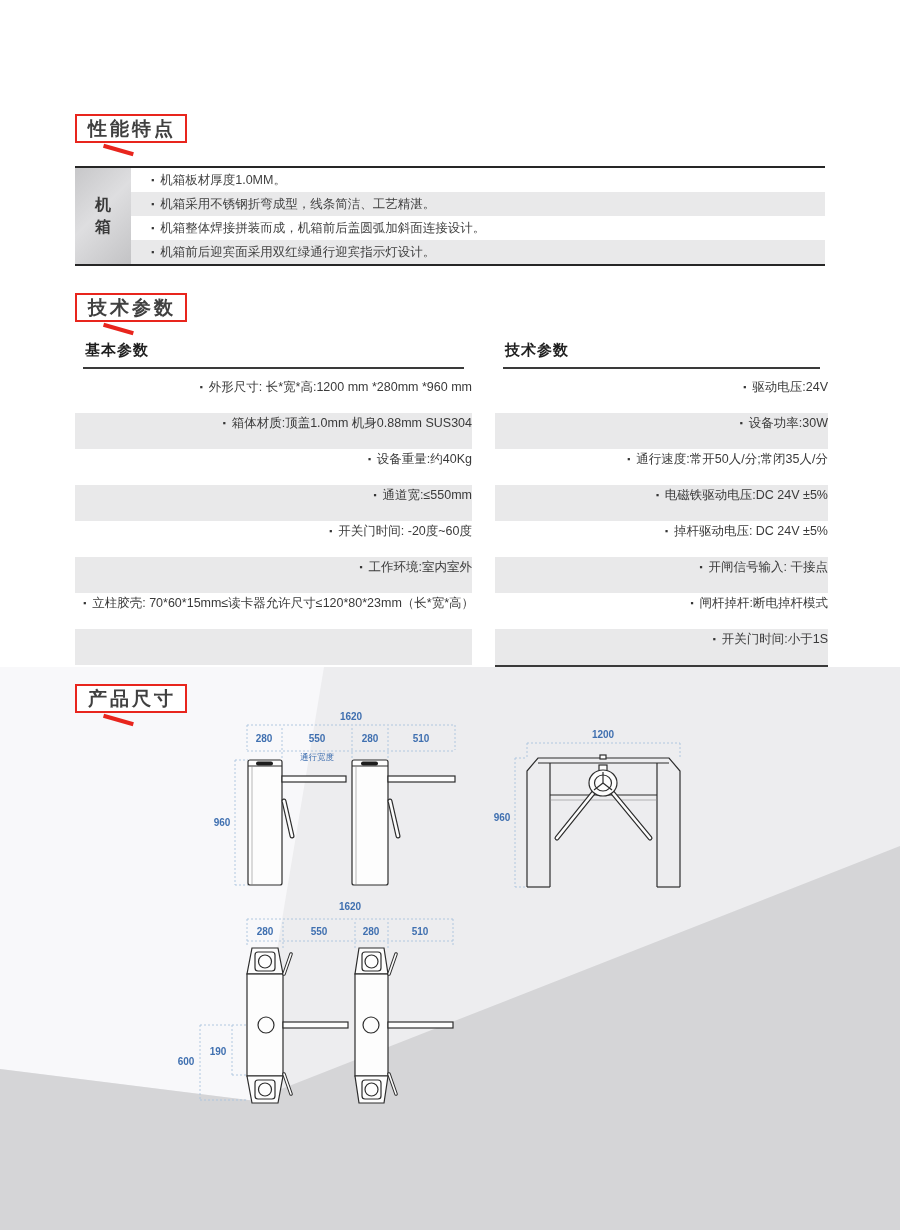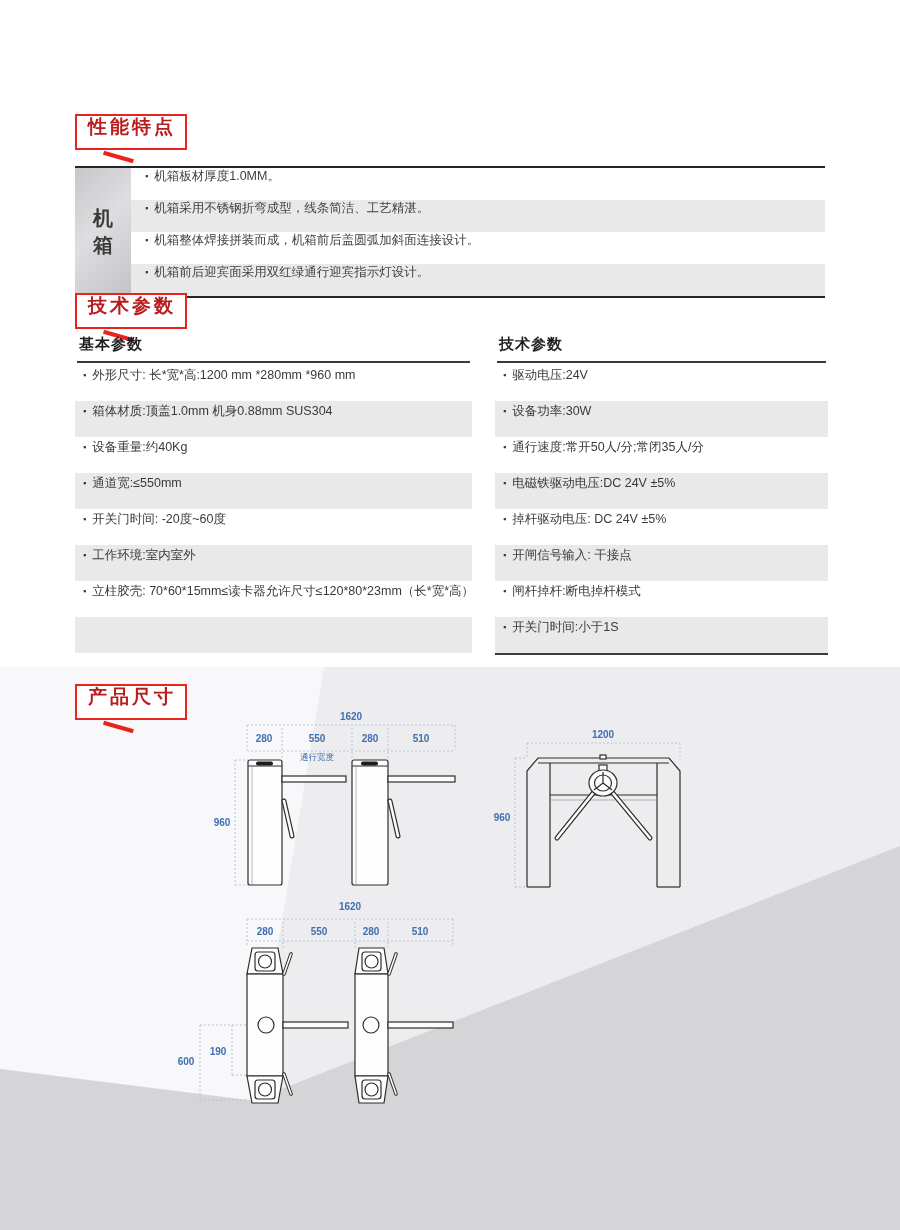--- a/index.html
+++ b/index.html
@@ -1,43 +1,43 @@
 <!DOCTYPE html>
 <html><head>
 <meta charset="utf-8">
 <style>
   html,body{margin:0;padding:0;background:#fff;}
   #page{position:relative;width:900px;height:1230px;background:#ffffff;overflow:hidden;
         font-family:"Liberation Sans","DejaVu Sans",sans-serif;color:#3c3c3c;}
 
   
-  .badge{position:absolute;border:2px solid #e8251d;background:#fff;color:#b91c1c;
-         font-size:19px;font-weight:bold;letter-spacing:3px;padding:3px 9px 10px 11px;line-height:1;font-family:Liberation Mono, monospace;}
+  .badge{position:absolute;border:2px solid #e8251d;background:#fff;color:#404040;
+         font-size:19px;font-weight:bold;letter-spacing:3px;padding:3px 9px 3px 11px;line-height:1;}
   .badge .tail{position:absolute;left:26px;bottom:-10px;width:31px;height:3.5px;
                background:#e8251d;transform:rotate(16deg);}
 
   
   .feat-table{position:absolute;left:75px;top:166px;width:750px;
               border-top:2px solid #262626;border-bottom:2px solid #262626;display:flex;}
   .feat-head{width:56px;background:linear-gradient(135deg,#c7c7c9 0%,#dedee0 45%,#cecED0 70%,#c3c3c5 100%);
              background:linear-gradient(135deg,#c7c7c9 0%,#dedee0 45%,#c3c3c5 100%);
              display:flex;align-items:center;justify-content:center;}
-  .feat-head span{display:inline-block;width:1.15em;font-size:20px;font-weight:bold;color:#3a3a3a;
+  .feat-head span{display:inline-block;width:1.15em;font-size:16px;font-weight:bold;color:#3a3a3a;
                   line-height:1.35;word-break:break-all;text-align:center;}
   .feat-rows{flex:1;}
-  .feat-row{height:32px;line-height:16px;font-size:12.5px;padding-left:14px;white-space:nowrap;color:#3f3f3f;}
+  .feat-row{height:24px;line-height:24px;font-size:12.5px;padding-left:20px;white-space:nowrap;color:#3f3f3f;}
   .feat-row:nth-child(even){background:#e9e9ea;}
   .blt{font-size:9px;color:#333;margin-right:6px;vertical-align:1px;}
 
   
   .param-col{position:absolute;}
-  .param-col h3{margin:2px;font-size:15px;font-weight:bold;color:#1f1f1f;letter-spacing:1px;
+  .param-col h3{margin:8px;font-size:15px;font-weight:bold;color:#1f1f1f;letter-spacing:1px;
                 padding:0 0 7px 2px;border-bottom:2px solid #3a3a3a;}
   .param-rows{border-bottom:2px solid #3a3a3a;}
-  .param-row{height:36px;line-height:20.5px;font-size:12.5px;padding-left:8px;white-space:nowrap;color:#3a3a3a;}
+  .param-row{height:36px;line-height:20.5px;font-size:12.5px;padding-left:8px;white-space:nowrap;color:#3a3a3a;text-align:right;}
   .param-row:nth-child(even){background:#e9e9ea;}
   .param-row.empty{color:transparent;}
   #basic-col{left:75px;top:333px;width:397px;}
   #tech-col{left:495px;top:333px;width:333px;}
 
   
   #dim-section{position:absolute;left:0;top:667px;width:900px;height:563px;background:#ededef;}
   #dim-section .poly{position:absolute;left:0;top:0;width:100%;height:100%;}
   #poly-light{background:#f8f8fa;clip-path:polygon(0 0,36% 0,28% 77%,0 71.4%);}
   #poly-dark{background:#d5d5d7;clip-path:polygon(0 71.4%,28% 77%,100% 31.8%,100% 100%,0 100%);}

